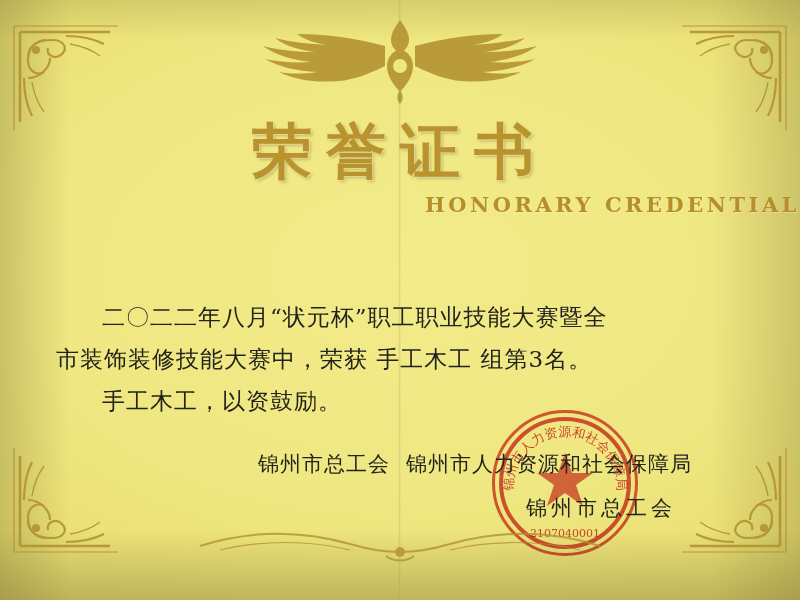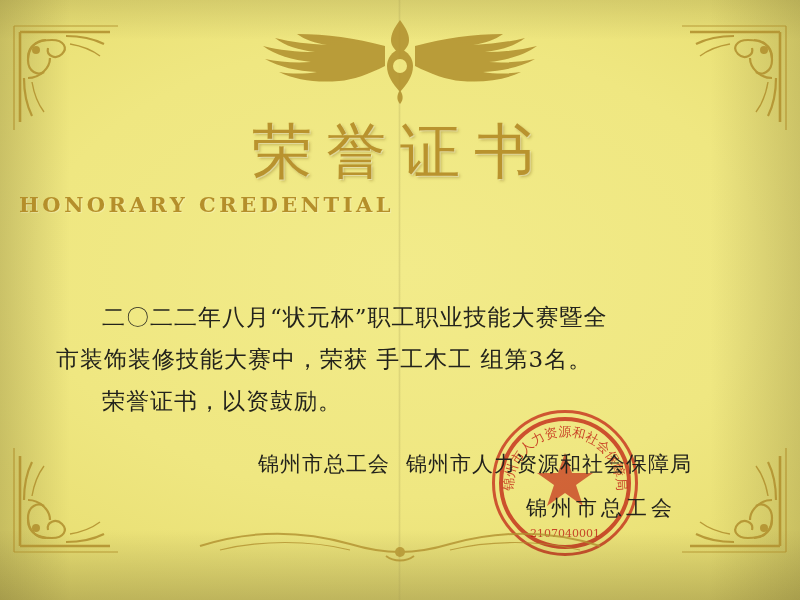--- a/index.html
+++ b/index.html
@@ -90,38 +90,37 @@
   }
   .bottom-flourish svg { display:block; width:100%; height:100%; }
 
   .title-cn {
     position: absolute;
     left: 0; right: 0;
     top: 112px;
     text-align: center;
     font-family: "DejaVu Serif", serif;
     font-size: 60px;
-    font-weight: normal;
+    font-weight: bold;
     letter-spacing: 14px;
     color: #b9932e;
     text-shadow: 1px 1px 0 rgba(255,255,255,0.35), 2px 2px 3px rgba(120,95,20,0.35);
   }
 
   .title-en {
     position: absolute;
     left: 0; right: 0;
     top: 192px;
-    text-align: left;
+    text-align: right;
     font-family: "DejaVu Serif", serif;
     font-size: 21px;
     font-weight: bold;
     letter-spacing: 3.5px;
     color: #b58f2a;
     text-shadow: 1px 1px 1px rgba(255,255,255,0.3);
-    padding-left: 19px;
   }
 
   .recipient {
     position: absolute;
     left: 58px;
     top: 232px;
     font-family: "DejaVu Serif", serif;
     font-size: 34px;
     font-weight: bold;
     letter-spacing: 10px;
@@ -280,21 +279,21 @@
     </svg>
   </div>
 
   <div class="title-cn">荣誉证书</div>
   <div class="title-en">HONORARY CREDENTIAL</div>
 
 
   <div class="body-text">
     <div class="body-line indent">二〇二二年八月“状元杯”职工职业技能大赛暨全</div>
     <div class="body-line">市装饰装修技能大赛中，荣获 手工木工 组第3名。</div>
-    <div class="body-line indent">荣誉证书，以资鼓励。</div>
+    <div class="body-line indent">手工木工，以资鼓励。</div>
   </div>
 
 
   <div class="seal seal-right">
     <svg viewBox="0 0 140 140">
       <defs>
         <path id="arcTop" d="M 18 75 A 52 52 0 0 1 122 75"></path>
       </defs>
       <g stroke="rgba(206,32,32,0.75)" fill="none">
         <circle cx="70" cy="70" r="64" stroke-width="4"></circle>

